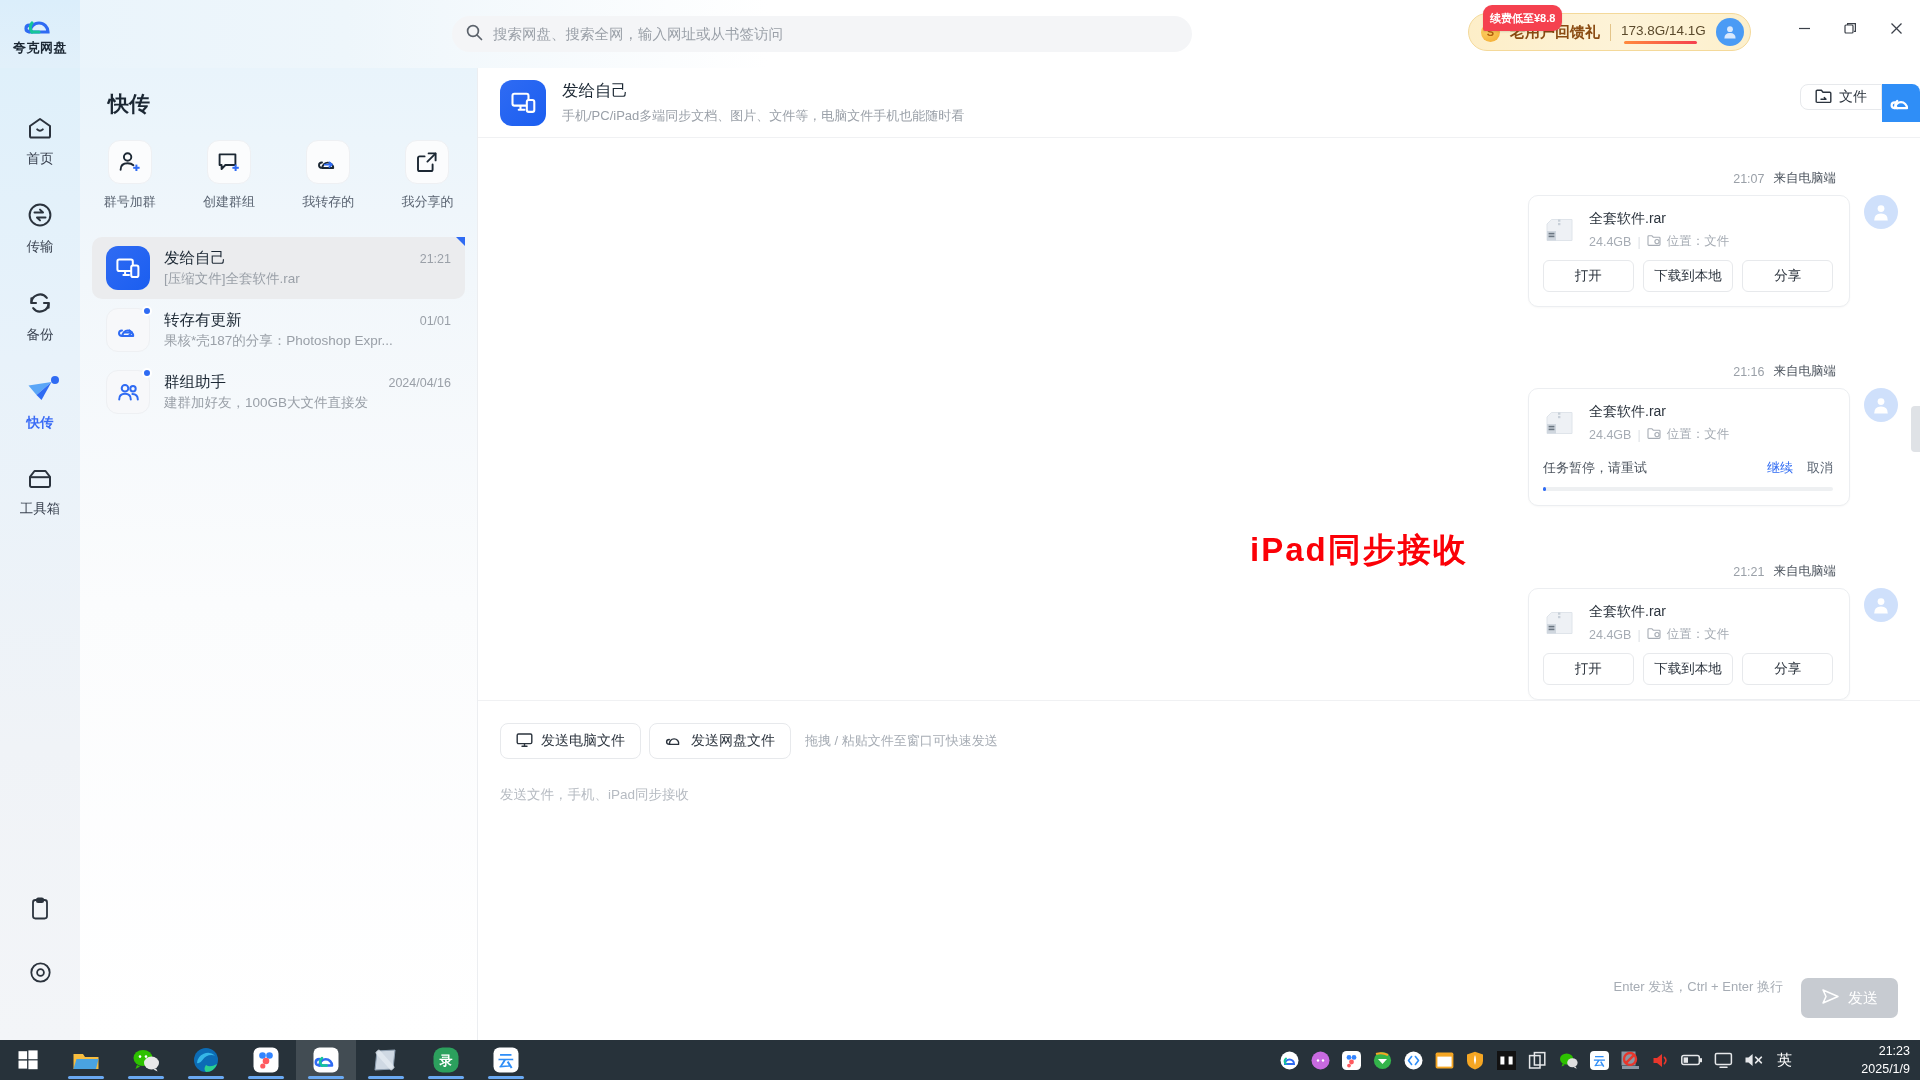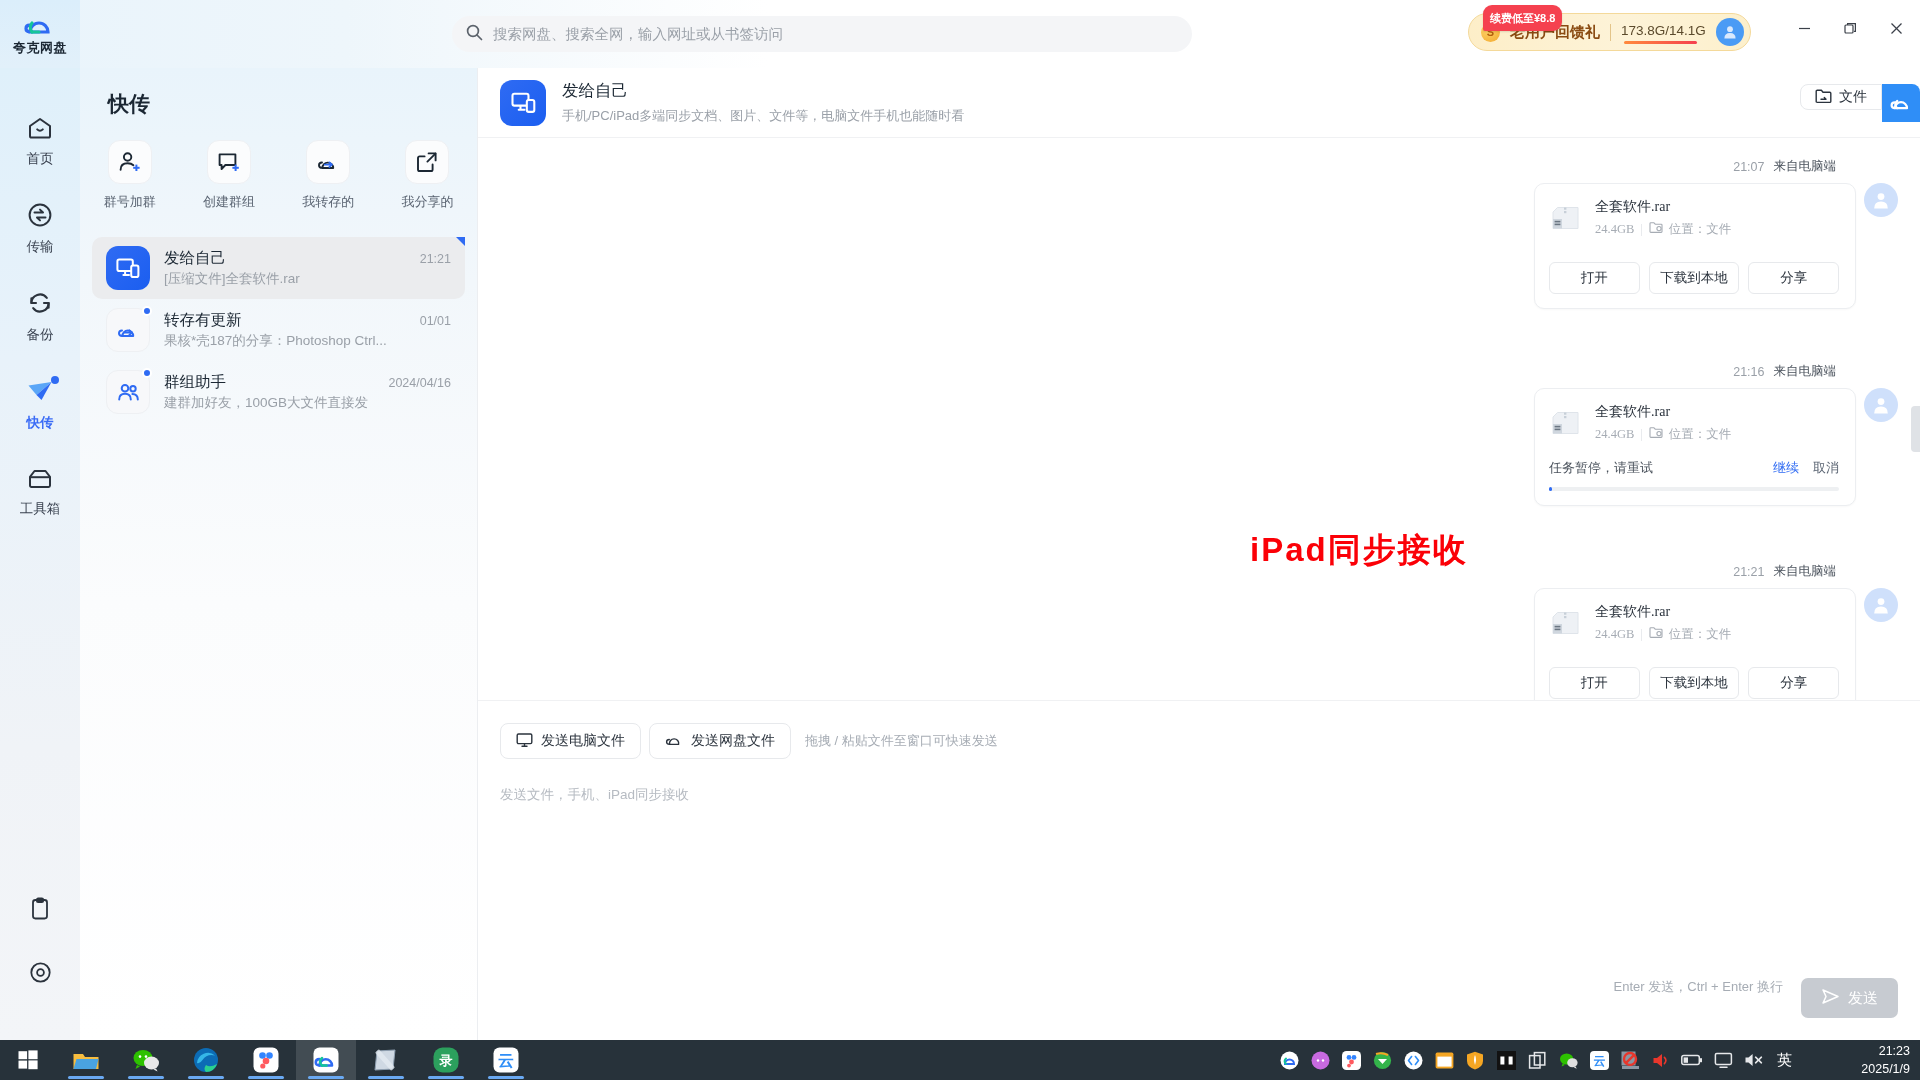--- a/index.html
+++ b/index.html
@@ -173,32 +173,32 @@
   }
 
   .chat-body { position: relative; height: 562px; overflow: hidden; }
 
   .msg { position: absolute; right: 22px; }
   .msg-meta {
     display: flex; justify-content: flex-end; align-items: center; gap: 9px;
     font-size: 12.5px; color: #9aa0a8; margin-bottom: 8px; padding-right: 62px;
   }
   .msg-meta .src { color: #4a525c; }
-  .msg-row { display: flex; align-items: flex-start; gap: 8px; font-family: Liberation Serif, serif; }
+  .msg-row { display: flex; align-items: flex-start; gap: 14px; }
   .msg-card {
     background: #fff; border: 1px solid #eceef1; border-radius: 10px;
     padding: 14px 16px 14px 14px; width: 322px;
     box-shadow: 0 1px 2px rgba(16,24,40,.03);
   }
   .file-row { display: flex; gap: 12px; align-items: center; }
   .file-ico { width: 34px; height: 30px; flex: 0 0 34px; position: relative; }
   .file-name { font-size: 14px; color: #2b333d; }
   .file-sub { font-size: 12.5px; color: #a6acb4; margin-top: 5px; display: flex; align-items: center; gap: 6px; }
   .file-sub .bar { color: #dfe2e6; }
-  .card-btns { display: flex; gap: 9px; margin-top: 24px; }
+  .card-btns { display: flex; gap: 9px; margin-top: 10px; }
   .cbtn {
     flex: 1; height: 32px; border: 1px solid #e7e9ec; border-radius: 6px;
     background: #fff; font-size: 13.5px; color: #2b333d; cursor: pointer;
     display: flex; align-items: center; justify-content: center;
     font-family: inherit;
   }
   .status-row {
     display: flex; align-items: center; margin-top: 16px;
     font-size: 13px; color: #4a525c;
   }
@@ -480,21 +480,21 @@
             <path d="M6.2 17.9 Q3 17.9 3 15.2 Q3 12.6 6 12.5" fill="none" stroke="#2f6bf3" stroke-width="2" stroke-linecap="round"></path>
             <line x1="8.8" y1="14.6" x2="15.6" y2="14.6" stroke="#2f6bf3" stroke-width="2" stroke-linecap="round"></line>
             <path d="M13.4 12.4 L15.8 14.6 L13.4 16.9" fill="none" stroke="#2f6bf3" stroke-width="2" stroke-linecap="round" stroke-linejoin="round"></path>
           </svg>
         </span>
         <span class="conv-body">
           <span class="conv-row1">
             <span class="conv-name">转存有更新</span>
             <span class="conv-time">01/01</span>
           </span>
-          <span class="conv-sub">果核*壳187的分享：Photoshop Ctrl...</span>
+          <span class="conv-sub">果核*壳187的分享：Photoshop Expr...</span>
         </span>
       </div>
 
       <div class="conv-item">
         <span class="conv-avatar light">
           <span class="conv-badge"></span>
           <svg width="25" height="24" viewBox="0 0 25 24">
             <circle cx="9" cy="8.2" r="3.3" fill="none" stroke="#2f6bf3" stroke-width="2"></circle>
             <circle cx="17" cy="8.8" r="2.7" fill="none" stroke="#2f6bf3" stroke-width="2"></circle>
             <path d="M3.2 19.4 Q3.2 13.8 9 13.8 Q14.8 13.8 14.8 19.4" fill="none" stroke="#2f6bf3" stroke-width="2" stroke-linecap="round"></path>
@@ -546,21 +546,21 @@
             <path d="M7.2 15.2 A4.4 4.4 0 0 1 7.2 8" fill="none" stroke="#fff" stroke-width="2.2" stroke-linecap="round"></path>
           </svg>
         </span>
       </span>
     </div>
 
     <div class="chat-body">
 
       <span class="scroll-tab"></span>
 
-      <div class="msg" style="top: 20px;">
+      <div class="msg" style="top: 32px;">
         <div class="msg-meta">
           <span>21:07</span>
           <span class="src">来自电脑端</span>
         </div>
         <div class="msg-row">
           <div class="msg-card">
             <div class="file-row">
               <span class="file-ico">
                 <svg width="34" height="30" viewBox="0 0 34 30">
                   <path d="M4 9 L8.5 4.5 H29 V25.5 H4 Z" fill="#eef1f5" stroke="#dfe4ea" stroke-width="1"></path>

